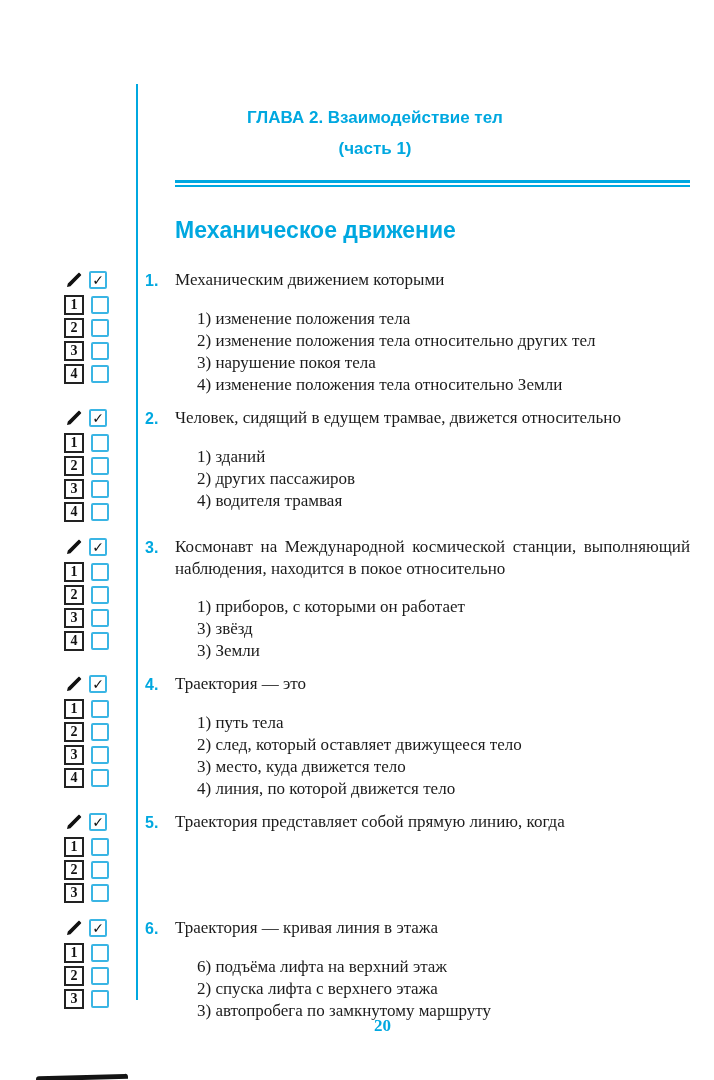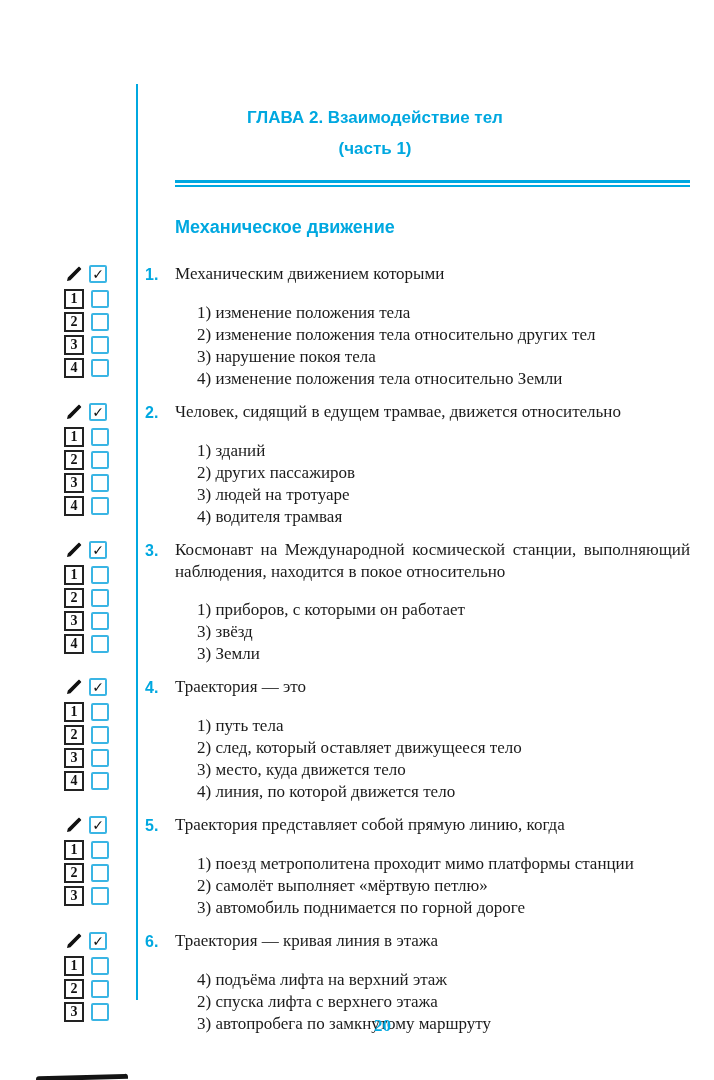--- a/index.html
+++ b/index.html
@@ -14,21 +14,21 @@
   .chapter {
     font-family:"Liberation Sans", sans-serif; font-weight:bold; font-size:17px;
     line-height:31px; color:var(--accent); text-align:center; width:400px;
   }
   .double-rule {
     margin-top:16px; width:515px; height:7px;
     border-top:3px solid var(--accent); border-bottom:2px solid var(--accent);
   }
   .section-title {
     margin-top:30px; font-family:"Liberation Sans", sans-serif; font-weight:bold;
-    font-size:18px; color:var(--accent);
+    font-size:23px; color:var(--accent);
   }
   .questions { margin-top:25px; }
   .q-row { display:flex; margin-bottom:11px; }
   .widget { width:145px; flex:none; padding-left:64px; padding-top:1px; }
   .w-row { display:flex; align-items:center; gap:7px; margin-bottom:3px; }
   .w-top { margin-bottom:6px; gap:4px; }
   .pencil { width:21px; height:19px; display:flex; align-items:center; justify-content:center; }
   .nbox {
     width:20px; height:20px; border:2px solid #222; display:flex; align-items:center;
     justify-content:center; font-weight:bold; font-size:14px; color:#111; background:#fff;
@@ -152,21 +152,20 @@
     </aside>
     <div class="q-content">
       <div class="q-line">
         <span class="q-num">2.</span>
         <span class="q-text">Человек, сидящий в едущем трамвае, движется относительно</span>
       </div>
       <div class="options">
 
       <div class="option">1) зданий</div>
             <div class="option">2) других пассажиров</div>
-            <div class="option">3) людей на тротуаре</div>
             <div class="option">4) водителя трамвая</div>
           </div>
     </div>
   </section>
       <section class="q-row">
     <aside class="widget">
       <div class="w-row w-top">
         <span class="pencil">
           <svg viewBox="0 0 24 24" width="19" height="19" aria-hidden="true">
             <path d="M2.5 21.5l1.1-4.4L16.9 3.8c.4-.4 1.1-.4 1.5 0l1.8 1.8c.4.4.4 1.1 0 1.5L6.9 20.4l-4.4 1.1z" fill="#111"></path>
@@ -281,26 +280,20 @@
           <span class="nbox">3</span>
           <span class="cbox"></span>
         </div>
           </div>
     </aside>
     <div class="q-content">
       <div class="q-line">
         <span class="q-num">5.</span>
         <span class="q-text">Траектория представляет собой прямую линию, когда</span>
       </div>
-      <div class="options">
-
-      <div class="option">1) поезд метрополитена проходит мимо платформы станции</div>
-            <div class="option">2) самолёт выполняет «мёртвую петлю»</div>
-            <div class="option">3) автомобиль поднимается по горной дороге</div>
-          </div>
     </div>
   </section>
       <section class="q-row">
     <aside class="widget">
       <div class="w-row w-top">
         <span class="pencil">
           <svg viewBox="0 0 24 24" width="19" height="19" aria-hidden="true">
             <path d="M2.5 21.5l1.1-4.4L16.9 3.8c.4-.4 1.1-.4 1.5 0l1.8 1.8c.4.4.4 1.1 0 1.5L6.9 20.4l-4.4 1.1z" fill="#111"></path>
           </svg>
         </span>
@@ -324,21 +317,21 @@
         </div>
           </div>
     </aside>
     <div class="q-content">
       <div class="q-line">
         <span class="q-num">6.</span>
         <span class="q-text">Траектория — кривая линия в этажа</span>
       </div>
       <div class="options">
 
-      <div class="option">4) подъёма лифта на верхний этаж</div>
+      <div class="option">6) подъёма лифта на верхний этаж</div>
             <div class="option">2) спуска лифта с верхнего этажа</div>
             <div class="option">3) автопробега по замкнутому маршруту</div>
           </div>
     </div>
   </section>
     </main>
 
   <footer class="pageno">20</footer>
   <div class="corner-mark"></div>
 </div>

